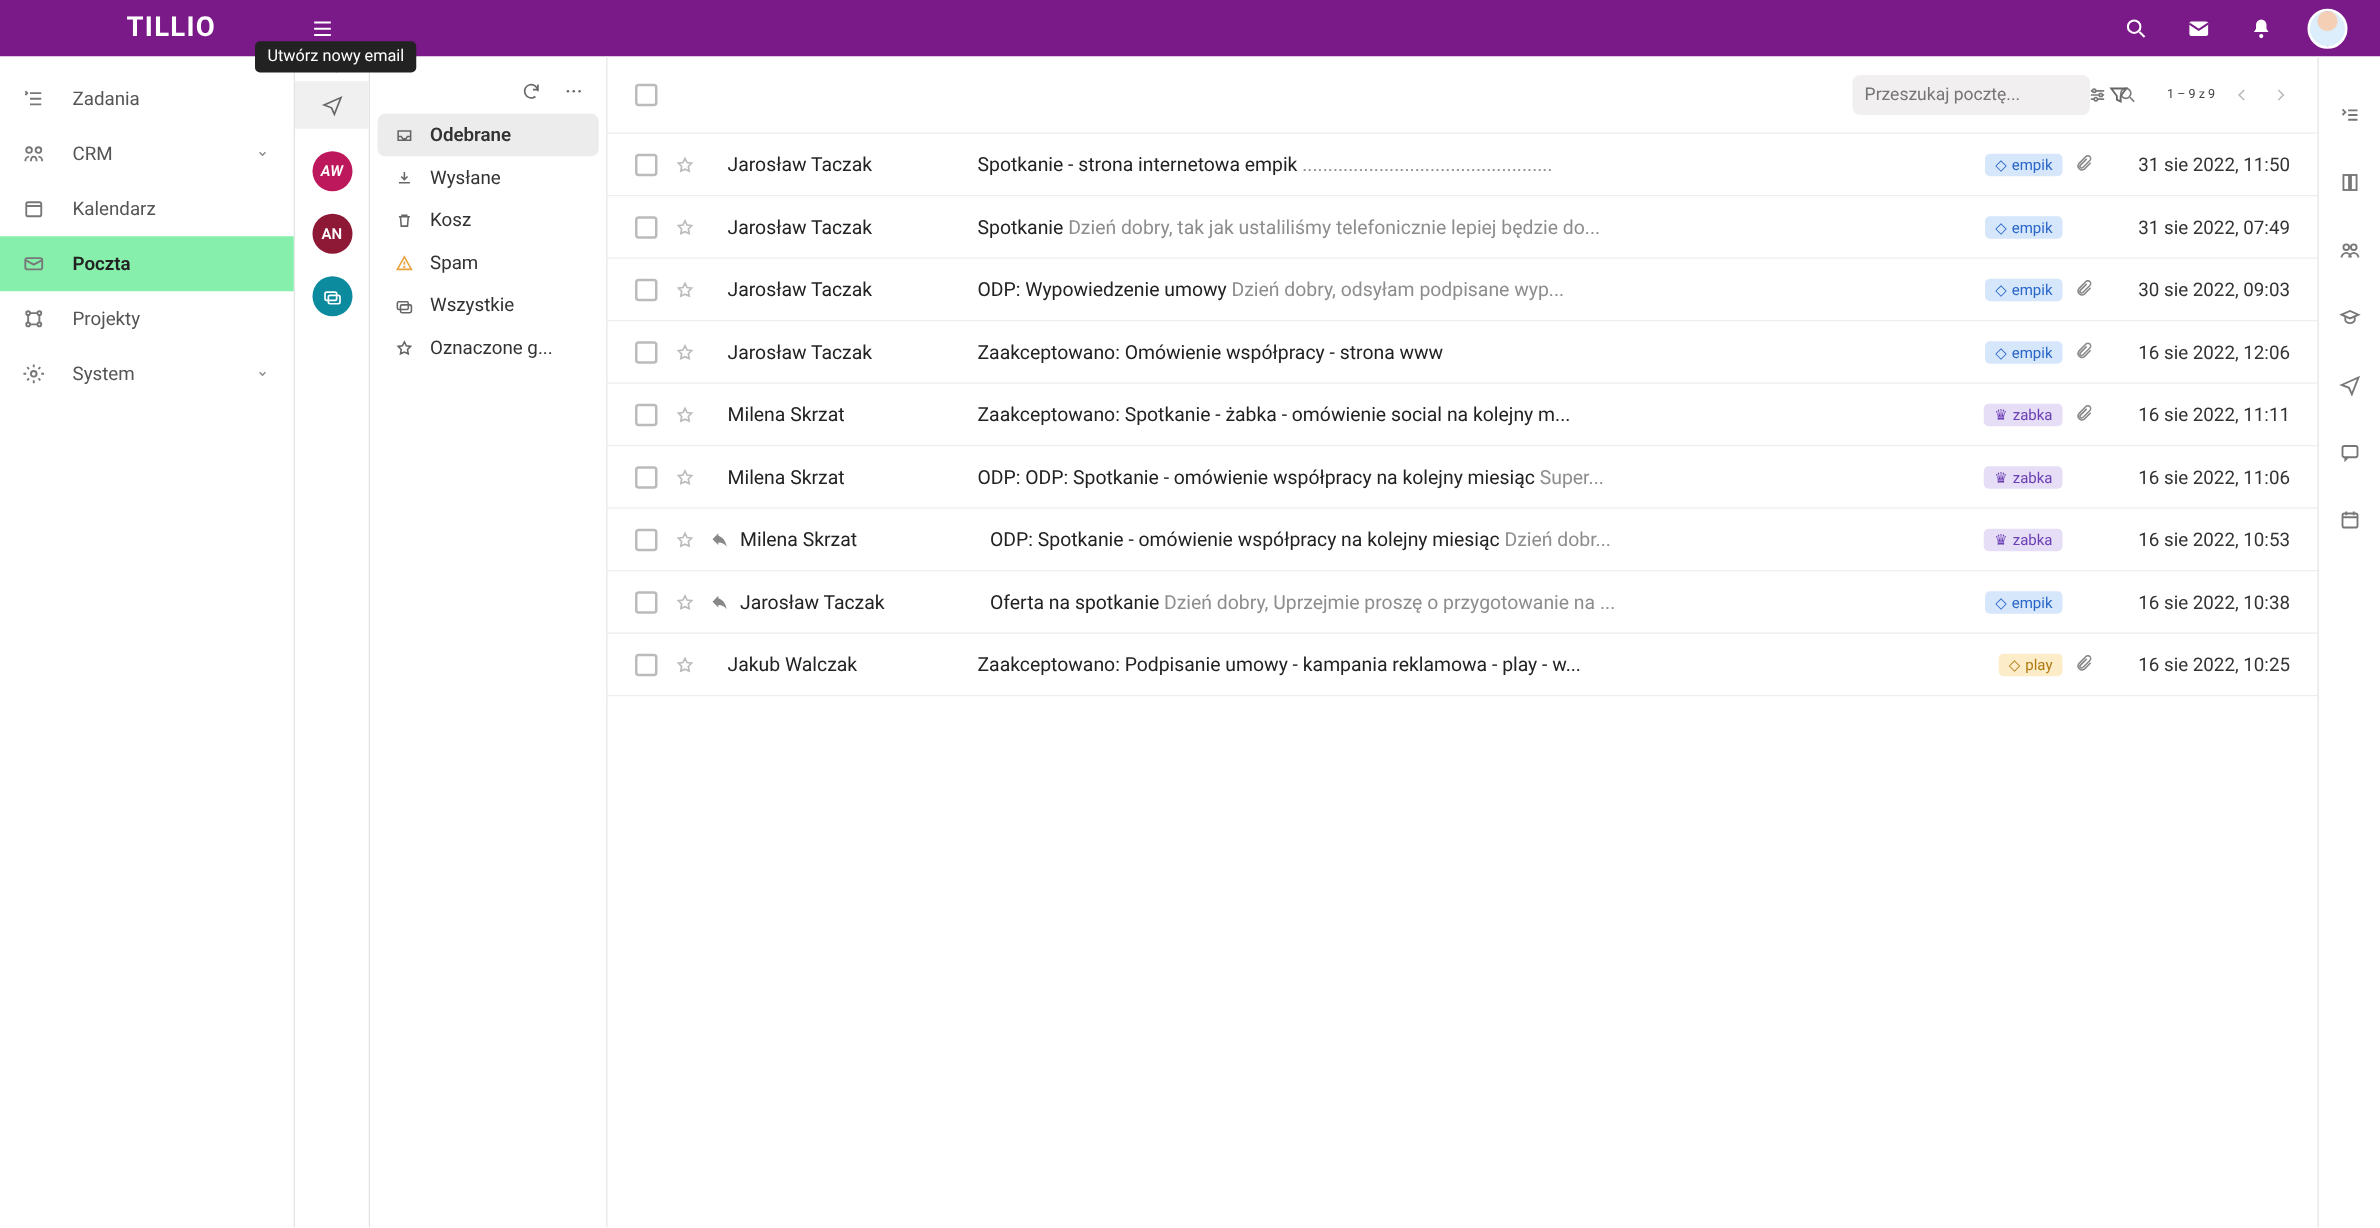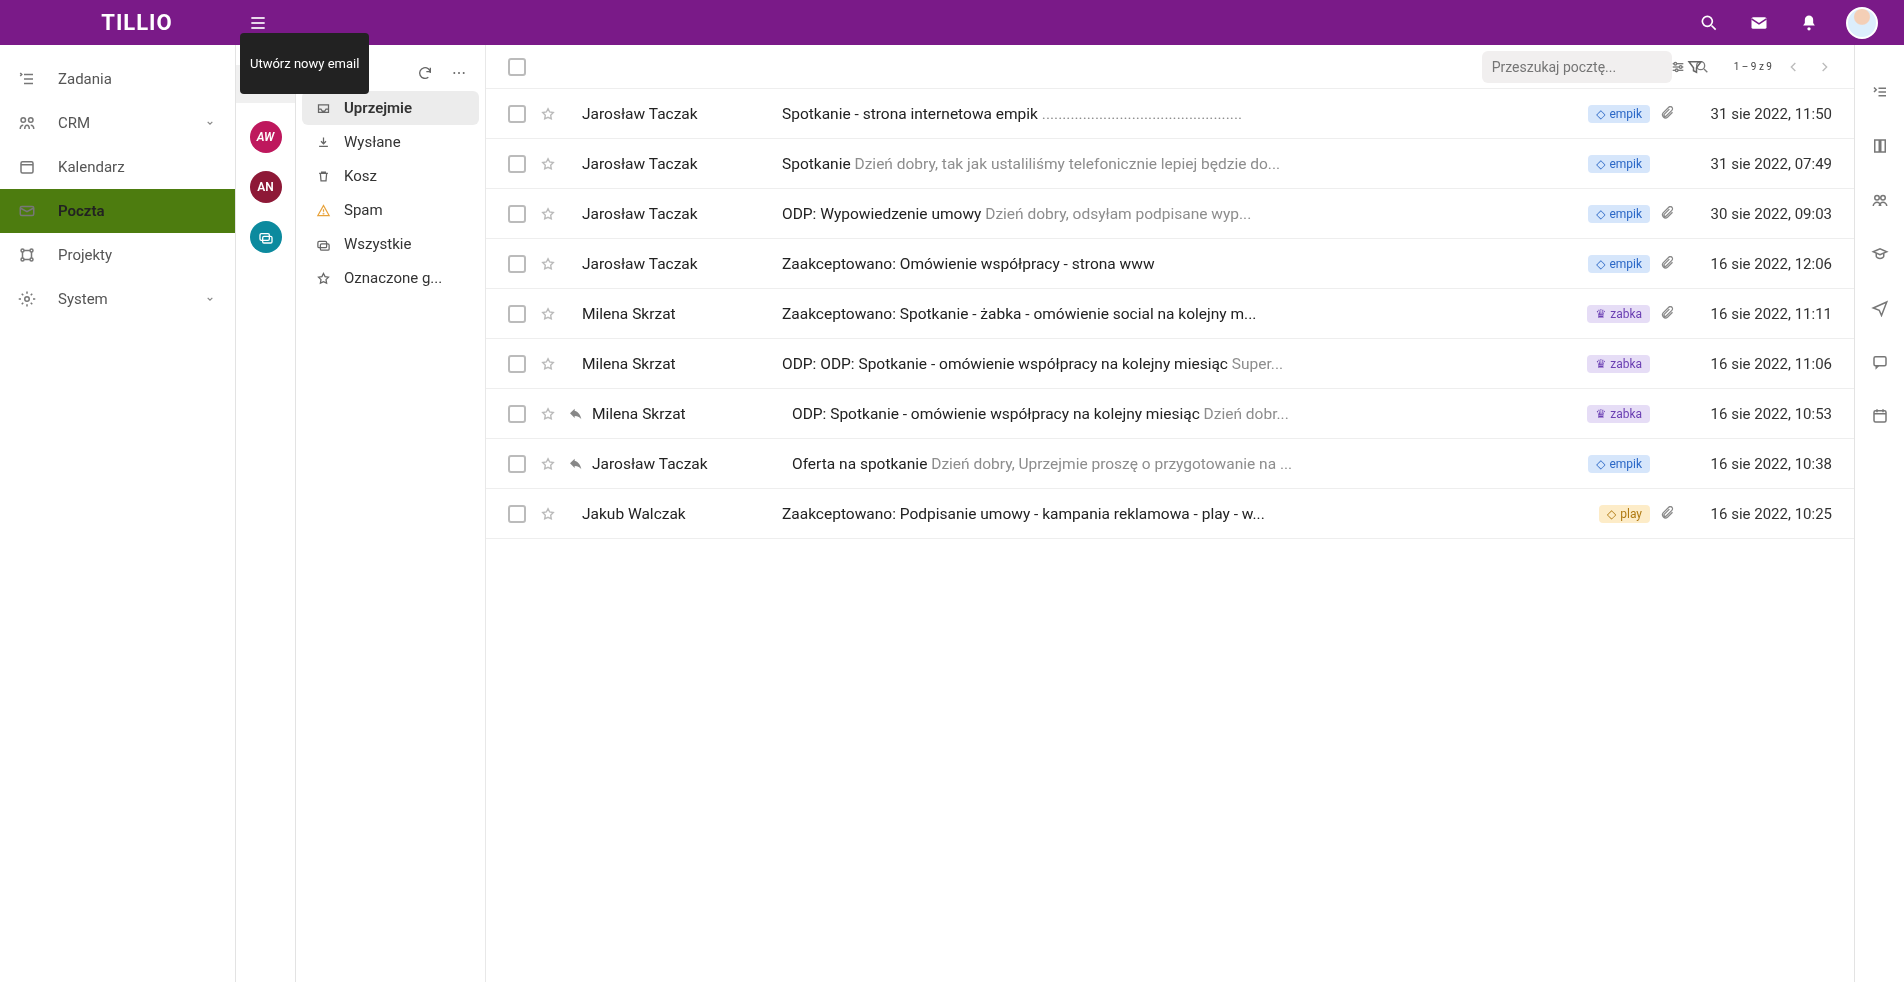--- a/index.html
+++ b/index.html
@@ -13,45 +13,45 @@
 .topbar-icon { width:22px; height:22px; color:#fff; margin-left:28px; display:flex; align-items:center; justify-content:center; }
 #avatar { width:32px; height:32px; border-radius:50%; margin-left:26px; background:radial-gradient(circle at 50% 28%, #f4cfb6 0 30%, #dceefc 35% 100%); border:2px solid #fff;}
 
 
 #cols { display:flex; height:937px; }
 
 
 #leftnav { width:236px; border-right:1px solid #e3e3e3; padding-top:12px; }
 .navitem { display:flex; align-items:center; height:44px; padding:0 18px; color:#555; cursor:pointer; position:relative;}
 .navitem .navicon { width:22px; margin-right:18px; color:#777;}
-.navitem.active { background:#4d7c0f; font-weight:600; color:#222;}
+.navitem.active { background:#86efac; font-weight:600; color:#222;}
 .navitem .chev { position:absolute; right:18px; color:#888; }
 
 
 #accounts { width:60px; border-right:1px solid #e3e3e3; position:relative; padding-top:20px; display:flex; flex-direction:column; align-items:center;}
 .acct { width:32px; height:32px; border-radius:50%; margin:18px 0 0; display:flex; align-items:center; justify-content:center; color:#fff; font-size:12px; font-weight:600;}
 .acct.aw { background:#be185d;font-style:italic; }
 .acct.an { background:#8e1937; }
 .acct.mail { background:#0c8a9e; }
 #accounts .toolrow { width:100%; height:38px; display:flex; justify-content:center; align-items:center; color:#666; position:relative;}
 #accounts .toolrow.hover { background:#f0f0f0;}
-#tip { position:absolute; left:204px; top:33px; background:#222; color:#fff; font-size:13px; padding:23px 10px; border-radius:4px; white-space:nowrap; z-index:50;margin-left:36px;}
+#tip { position:absolute; left:204px; top:33px; background:#222; color:#fff; font-size:13px; padding:5px 10px; border-radius:4px; white-space:nowrap; z-index:50;}
 #tip:after { content:''; position:absolute; left:50%; bottom:-5px; margin-left:-5px; border:5px solid transparent; border-top-color:#222;}
 
 
 #folders { width:190px; border-right:1px solid #e8e8e8; padding-top:10px;}
 .folder { display:flex; align-items:center; height:34px; padding:0 10px 0 14px; border-radius:6px; margin:0 6px; color:#333; cursor:pointer;}
 .folder.active { background:#ececec; font-weight:600;}
 .folder .ficon { width:18px; margin-right:10px; color:#666;}
 .folder.spam .ficon { color:#e8a23a;}
 #folders .tools { display:flex; justify-content:flex-end; gap:18px; padding:10px 18px 10px; color:#666;}
 
 
 #maillist { flex:1; display:flex; flex-direction:column;}
-#mailtool { height:44px; display:flex; align-items:center; padding:0 22px; border-bottom:1px solid #eee;}
+#mailtool { height:62px; display:flex; align-items:center; padding:0 22px; border-bottom:1px solid #eee;}
 #mailtool .cb { width:18px; height:18px; border:2px solid #bbb; border-radius:3px;}
 #mailtool .sp { flex:1;}
 #searchwrap { width:190px; height:32px; background:#f1efef; border-radius:6px; display:flex; align-items:center; padding:0 10px; color:#7a7a7a;}
 #searchwrap input { border:none; background:transparent; outline:none; flex:1; font-size:14px; color:#555;}
 #mailtool .ticon { color:#666; margin-left:14px;}
 #pager { margin-left:30px; color:#444; font-size:10px;}
 #mailtool .arrowbtn { color:#bbb; margin-left:14px;}
 
 .row { display:flex; align-items:center; height:50px; padding:0 22px; border-bottom:1px solid #eee;}
 .row .cb { width:18px; height:18px; border:2px solid #bbb; border-radius:3px; flex-shrink:0;}
@@ -215,21 +215,21 @@
             <circle cx="19" cy="12" r="1.5"></circle>
           </svg>
         </span>
     </div>
   <div class="folder active">
         <span class="ficon">
           <svg viewBox="0 0 24 24" width="15" height="15" stroke="currentColor" stroke-width="2" fill="none">
             <path d="M4 13V6h16v7M4 13l4 0 2 3h4l2-3h4M4 13v5h16v-5"></path>
           </svg>
         </span>
-        <span>Uprzejmie</span>
+        <span>Odebrane</span>
       </div>
       <div class="folder">
         <span class="ficon">
           <svg viewBox="0 0 24 24" width="15" height="15" stroke="currentColor" stroke-width="2" fill="none">
             <path d="M12 4v10M8 10l4 4 4-4M5 18h14"></path>
           </svg>
         </span>
         <span>Wysłane</span>
       </div>
       <div class="folder">

